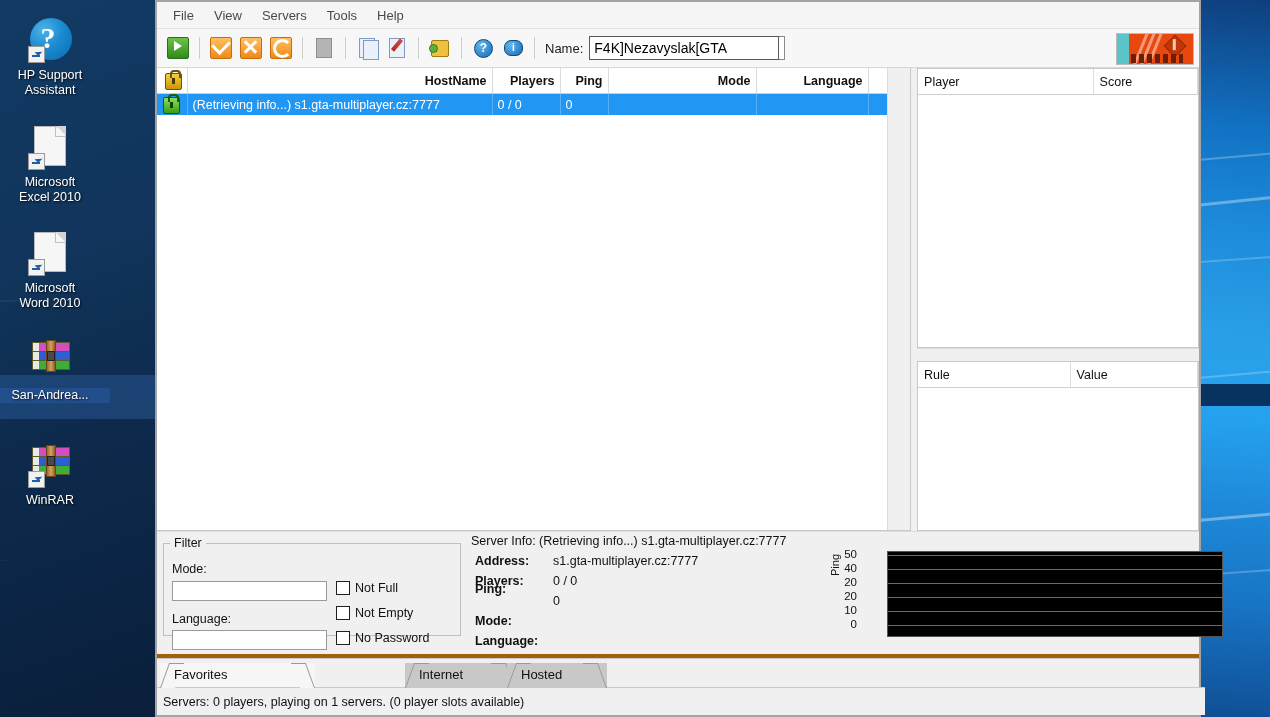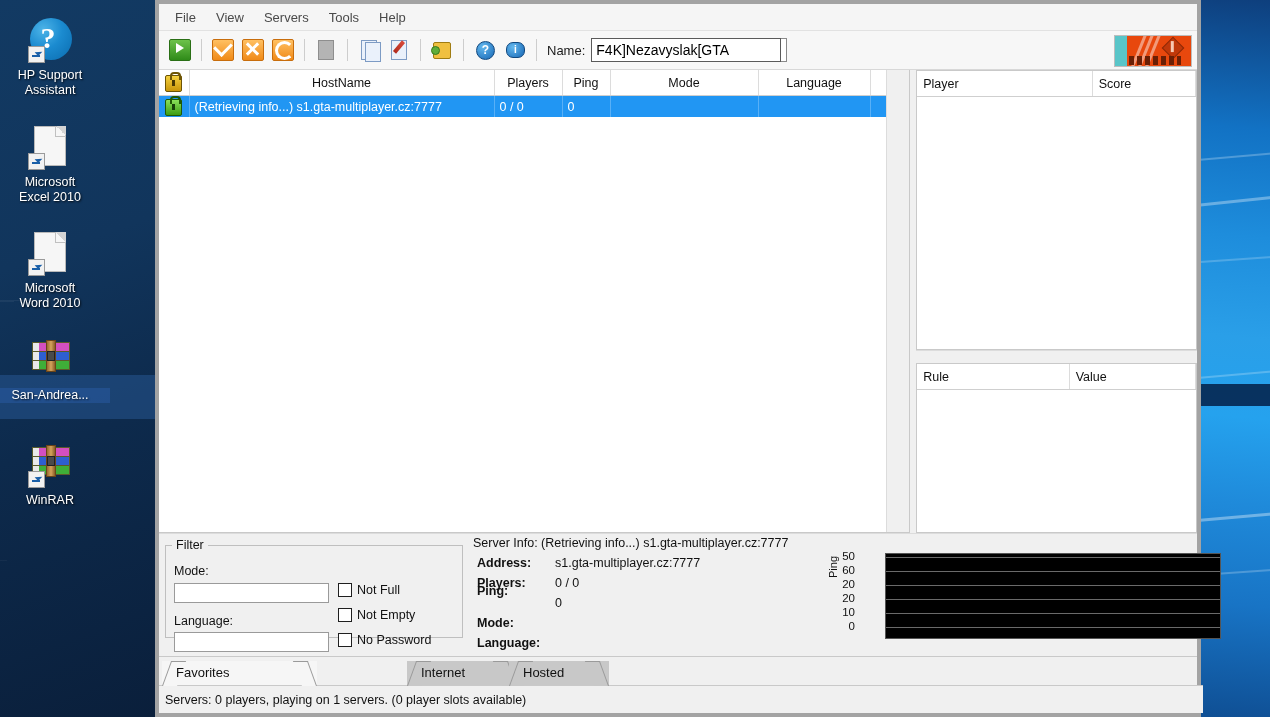--- a/index.html
+++ b/index.html
@@ -59,22 +59,22 @@
   .rar{position:absolute;left:5px;top:4px;width:38px;height:32px;}
   .rar i{position:absolute;display:block;height:8px;left:0;width:36px;border:1px solid #5a5a2a;}
   .rar i.r1{top:0;background:linear-gradient(90deg,#e9e9e9 0 18%,#d34fc0 18% 100%);}
   .rar i.r2{top:9px;background:linear-gradient(90deg,#e9e9e9 0 18%,#2e5fd0 18% 100%);}
   .rar i.r3{top:18px;background:linear-gradient(90deg,#e9e9e9 0 18%,#3fae38 18% 100%);}
   .rar .band{position:absolute;left:14px;top:-2px;width:8px;height:30px;
      background:linear-gradient(90deg,#9a6a2f,#d4a35c,#8a5a25);border:1px solid #6a4418;}
   .rar .buckle{position:absolute;left:15px;top:9px;width:6px;height:8px;background:#4a4a4a;border:1px solid #222;}
 
   
-  #app{position:absolute;left:155px;top:0;width:1046px;height:717px;background:#fef9c3;
-       border:4px solid #a3a3a3;box-sizing:border-box;}
+  #app{position:absolute;left:155px;top:0;width:1046px;height:717px;background:#a16207;
+       border:2px solid #a3a3a3;box-sizing:border-box;}
   .menubar{height:26px;background:#f5f5f5;display:flex;align-items:center;padding:0 6px;
            border-bottom:1px solid #e2e2e2;}
   .menubar .mi{padding:4px 10px;color:#4a4a4a;font-size:13px;cursor:default;}
 
   .toolbar{height:38px;background:#f7f7f7;border-bottom:1px solid #d8d8d8;display:flex;align-items:center;padding:0 6px;position:relative;}
   .tb-btn{width:24px;height:24px;margin:0 3px;position:relative;cursor:default;}
   .tb-sep{width:1px;height:22px;background:#cdcdcd;margin:0 6px;}
   .sq{position:absolute;left:1px;top:1px;width:20px;height:20px;border-radius:2px;}
   .sq-green{background:linear-gradient(180deg,#6dc24a,#2f8b19);border:1px solid #2a6f16;}
   .sq-orange{background:linear-gradient(180deg,#ffc062,#f08a18);border:1px solid #c86d0c;}
@@ -113,21 +113,21 @@
   
   .main{display:flex;height:463px;background:#f0f0f0;}
   .left-pane{width:757px;position:relative;background:#fff;border:1px solid #c9c9c9;border-top:none;border-left:none;box-sizing:border-box;}
   .lp-inner{position:absolute;inset:0;right:22px;overflow:hidden;}
   .vscroll{position:absolute;right:0;top:0;width:22px;height:100%;background:#f0f0f0;border-left:1px solid #dcdcdc;}
   .splitter{width:6px;background:#f0f0f0;}
   .right-pane{width:283px;display:flex;flex-direction:column;justify-content:flex-end;}
 
   table.lst{border-collapse:collapse;width:100%;table-layout:fixed;font-size:12.5px;}
   table.lst th{background:#fff;border-right:1px solid #dcdcdc;border-bottom:1px solid #cfcfcf;
-     text-align:center;font-weight:normal;padding:3px 5px;height:19px;color:#111;margin-top:24px;}
+     text-align:right;font-weight:bold;padding:3px 5px;height:19px;color:#111;margin-top:24px;}
   table.lst td{padding:1px 5px;height:18px;color:#111;border-right:1px solid transparent;overflow:hidden;white-space:nowrap;}
   tr.srow{background:#2196f3;color:#fff;}
   tr.srow td{color:#fff;border-right:1px solid #58b0f7;}
   th.lockcol,td.lockcol{width:30px;padding:0;text-align:center;border-right:1px solid #dcdcdc;}
   .lock{display:inline-block;width:15px;height:15px;background:linear-gradient(180deg,#f4d03f,#c9960a);
      border:1px solid #6d5405;border-radius:2px;position:relative;vertical-align:middle;margin-top:2px;}
   .lock:before{content:"";position:absolute;left:4px;top:-4px;width:7px;height:6px;border:2px solid #6d5405;
      border-bottom:none;border-radius:4px 4px 0 0;}
   .lock:after{content:"";position:absolute;left:6px;top:4px;width:3px;height:6px;background:#4a3a03;}
   .lock.green{background:linear-gradient(180deg,#8ae05b,#3c9c12);border-color:#1f5a06;}
@@ -471,21 +471,21 @@
       <div class="si-row" style="left:6px;top:98px;">
         <span class="si-key">Language:</span>
       </div>
       <div class="si-row" style="left:84px;top:98px;">
         <span></span>
       </div>
 
       <div class="graph-wrap">
         <div class="graph-ylabel">Ping</div>
         <div class="ytick" style="top:0px;">50</div>
-        <div class="ytick" style="top:14px;">60</div>
+        <div class="ytick" style="top:14px;">40</div>
         <div class="ytick" style="top:28px;">20</div>
         <div class="ytick" style="top:42px;">20</div>
         <div class="ytick" style="top:56px;">10</div>
         <div class="ytick" style="top:70px;">0</div>
         <div class="graph">
           <div class="gline" style="top:3px;"></div>
           <div class="gline" style="top:17px;"></div>
           <div class="gline" style="top:31px;"></div>
           <div class="gline" style="top:45px;"></div>
           <div class="gline" style="top:59px;"></div>

